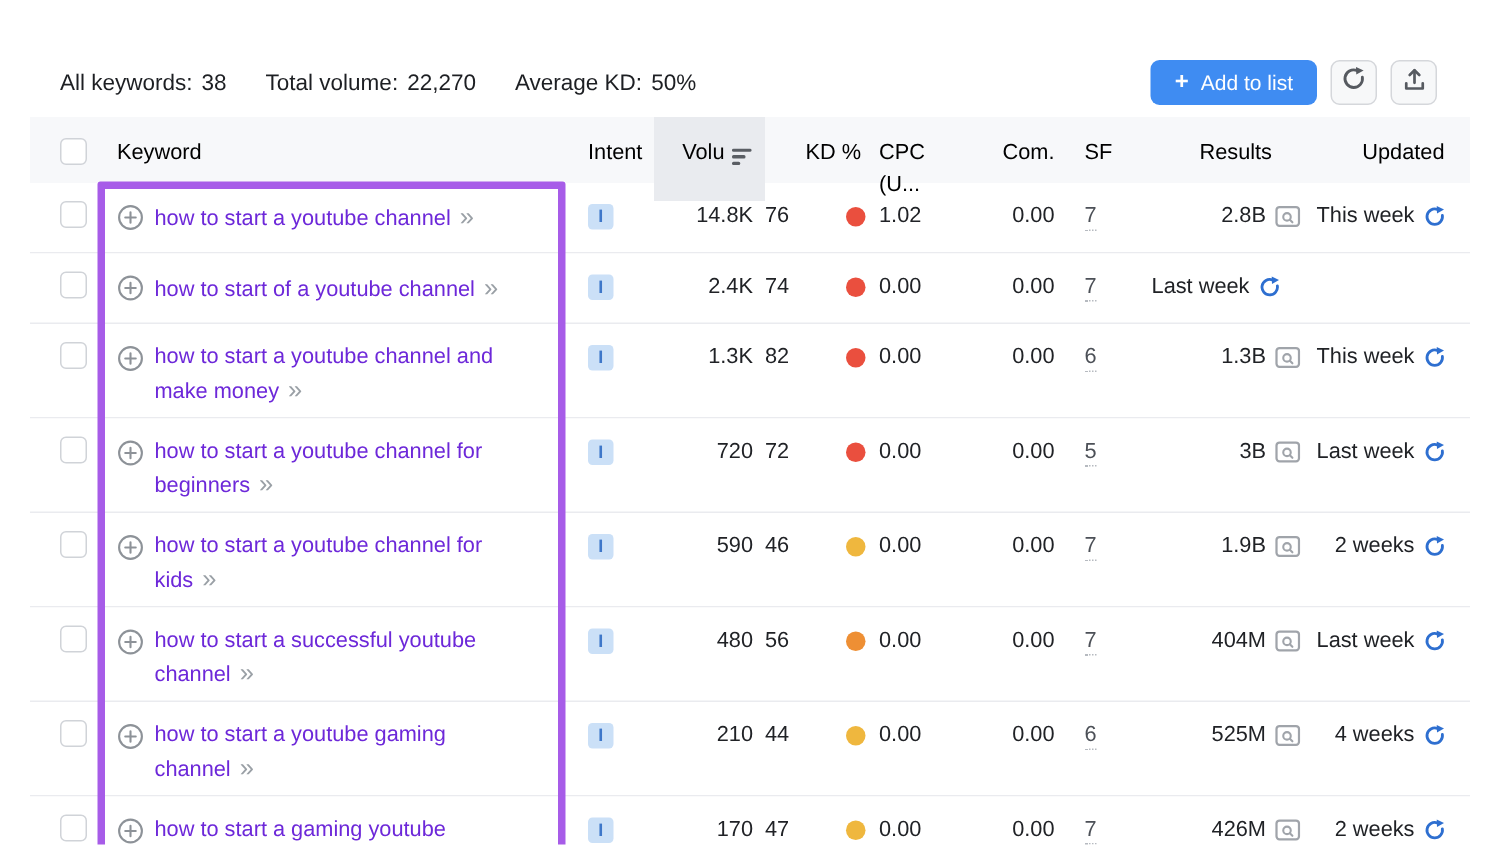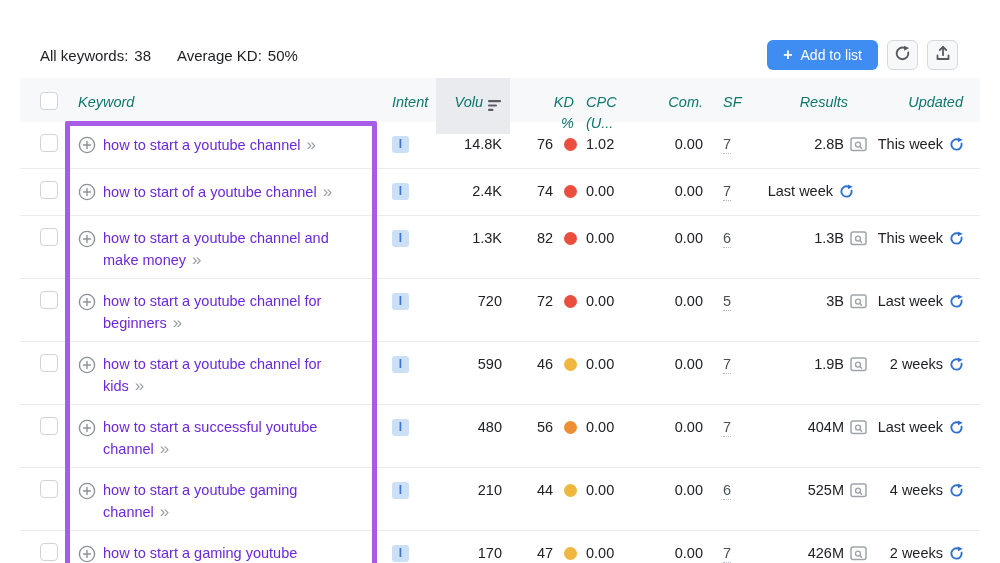--- a/index.html
+++ b/index.html
@@ -18,32 +18,32 @@
     background:#3f8cf2; color:#fff; border:none; border-radius:6px; font-size:14px;
     font-family:inherit; cursor:pointer; }
   .btn-primary .plus { font-size:16px; font-weight:bold; line-height:1; }
   .btn-icon { display:flex; align-items:center; justify-content:center; width:31px; height:30px;
     background:#f7f8f9; border:1px solid #d5d7db; border-radius:6px; cursor:pointer; }
 
   
   .table { position:absolute; left:20px; top:46px; width:960px; }
   .grid-row { display:grid;
     grid-template-columns:46px 310px 60px 74px 76px 66px 58px 40px 120px 110px; }
-  .thead { background:#f7f8fa; height:44px; font-size:13.5px; color:#0f766e;font-style:italic; }
+  .thead { background:#f7f8fa; height:44px; font-size:13.5px; color:#000000; }
   .thead .cell { padding-top:14px; }
   .row { background:#fff; border-bottom:1px solid #eaebef; height:47px; }
   .row.tall { height:63px; }
   .cell { padding-top:12px; line-height:21px; font-size:14.5px; }
   .c-check { padding-left:20px; }
   .c-keyword { padding-left:12px; }
   .c-intent { padding-left:16px; }
   .c-volume { text-align:right; padding-right:8px; }
   .thead .c-volume { background:#e9ebef; display:flex; justify-content:flex-end;
     align-items:flex-start; gap:5px; padding-top:14px; }
-  .c-kd { padding-right:9px;margin-left:27px; }
+  .c-kd { padding-right:9px; }
   .thead .c-kd { text-align:right; padding-right:12px; }
   .c-cpc { text-align:left; padding-right:9px; }
   .c-com { text-align:right; padding-right:7px; }
   .c-sf { padding-left:13px; }
   .c-results { padding-right:3px; }
   .thead .c-results { text-align:right; padding-right:22px; }
   .c-updated { padding-right:16px; }
   .thead .c-updated { text-align:right; padding-right:17px; }
 
   .checkbox { width:18px; height:18px; border:1.5px solid #d0d3d8; border-radius:4px;
@@ -76,20 +76,24 @@
 </head>
 <body>
 
 <div class="stage">
 
   <div class="toolbar">
     <div class="summary">
       <div class="pair">
         <span>All keywords:</span>
         <span class="val">38</span>
+      </div>
+      <div class="pair">
+        <span>Total volume:</span>
+        <span class="val">22,270</span>
       </div>
       <div class="pair">
         <span>Average KD:</span>
         <span class="val">50%</span>
       </div>
     </div>
     <div class="tb-actions">
       <button class="btn-primary">
         <span class="plus">+</span>
         <span>Add to list</span>

